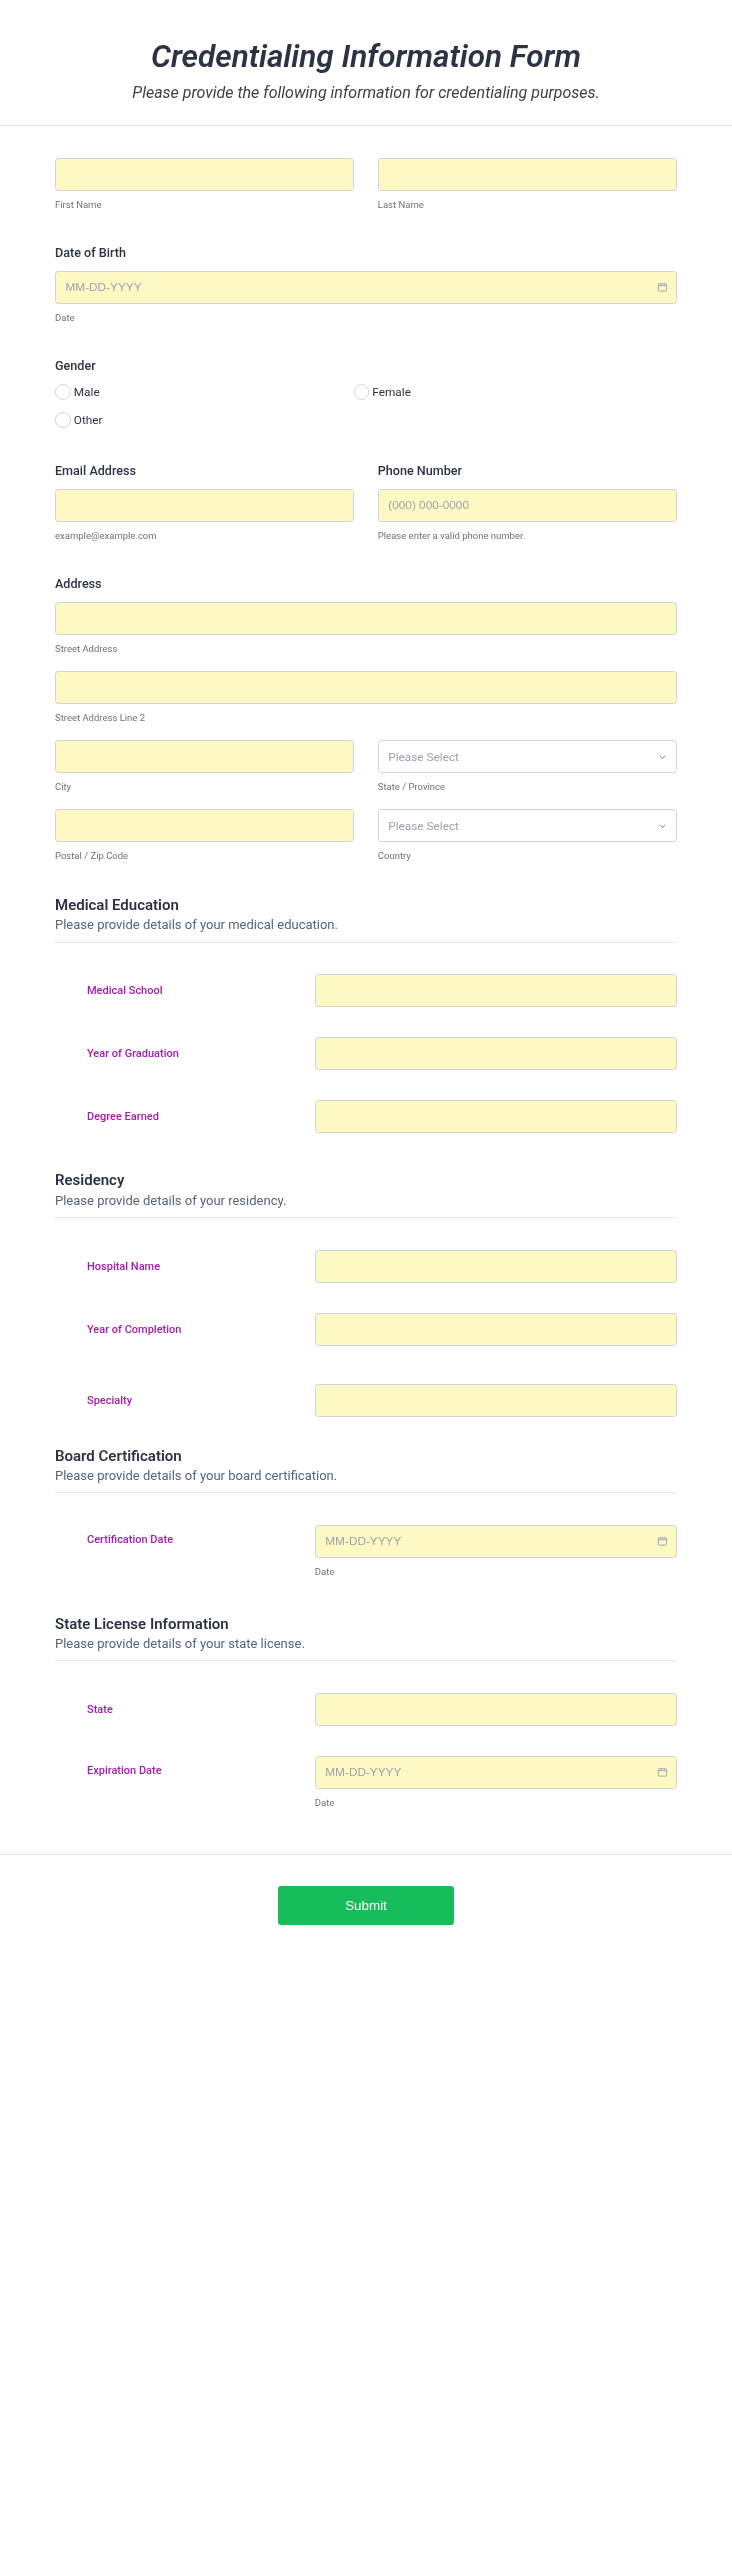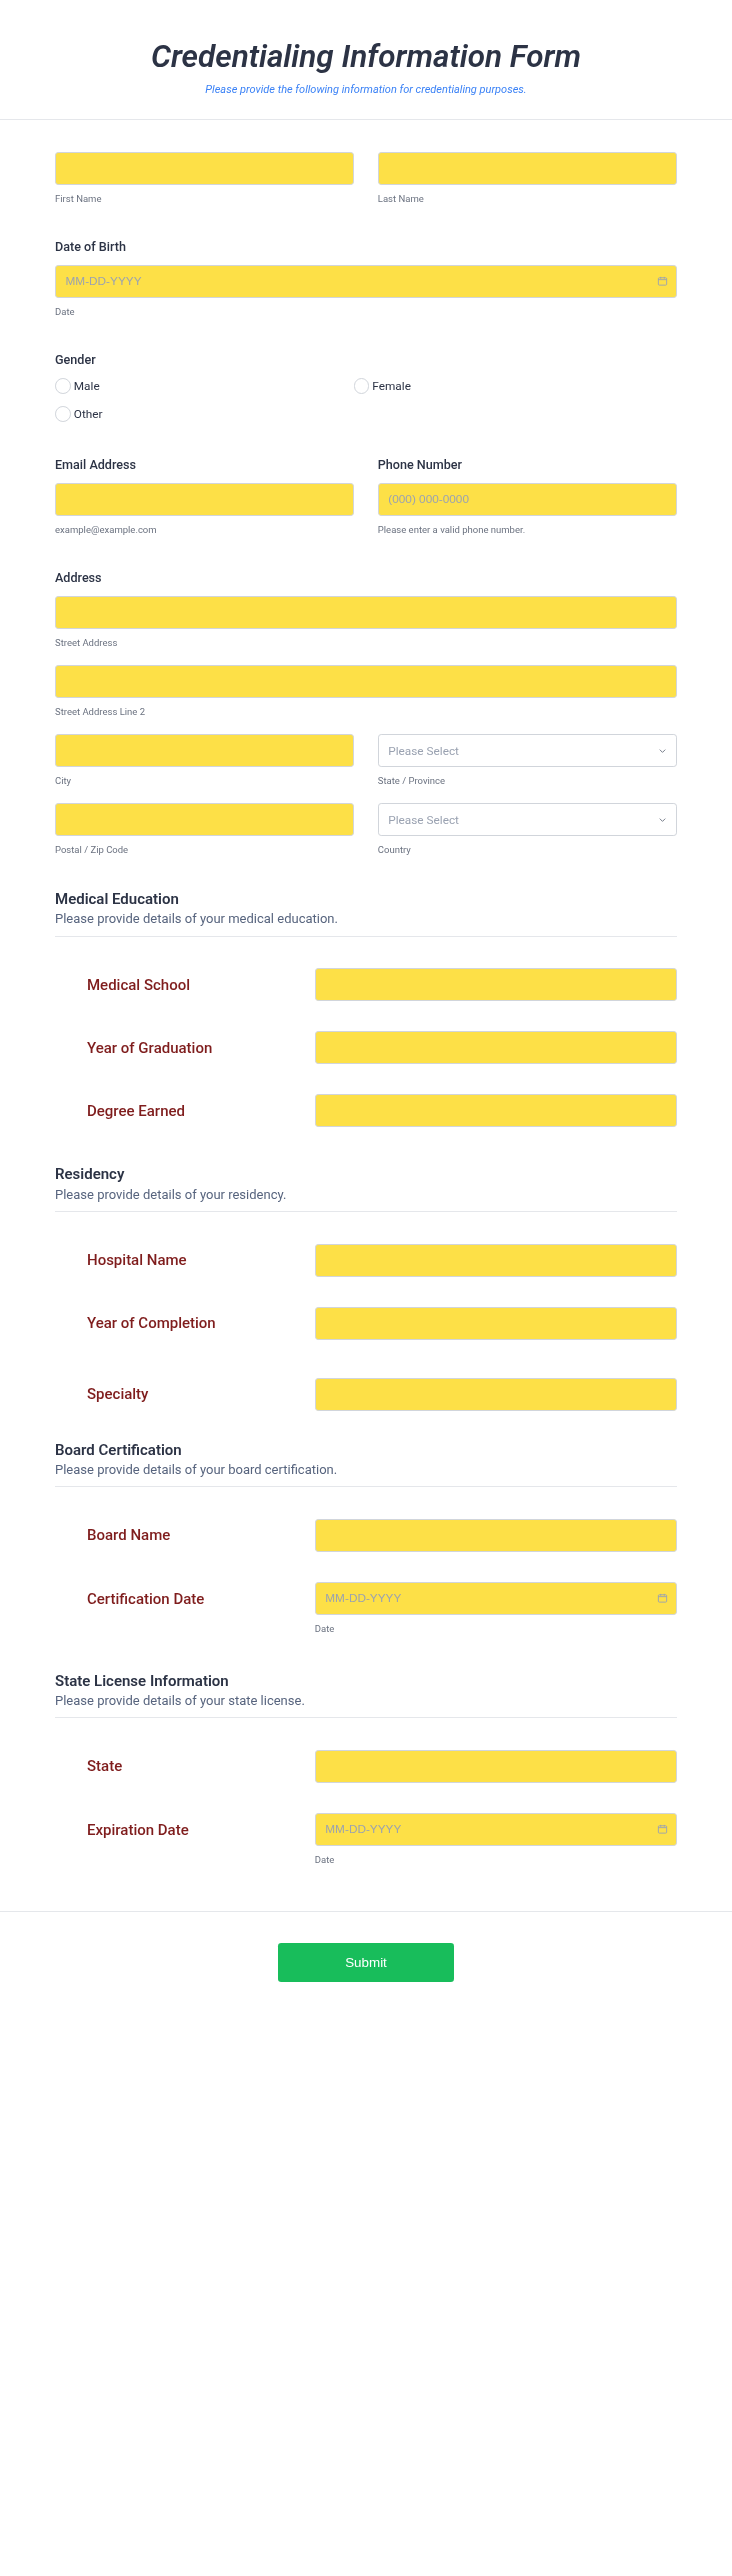--- a/index.html
+++ b/index.html
@@ -4,37 +4,37 @@
 <style>
 * { box-sizing: border-box; margin: 0; padding: 0; }
 body {
   font-family: -apple-system, BlinkMacSystemFont, "Segoe UI", Roboto, Helvetica, Arial, sans-serif;
   background: #fff;
   color: #2c3345;
 }
 .container { width: 732px; margin: 0 auto; }
 .header { text-align: center; padding: 38px 31.5px 23.6px; font-style: italic; }
 .header h1 { font-size: 31.5px; font-weight: 600; color: #2c3345; margin-bottom: 7.9px; }
-.header p { font-size: 11px; color: #3b82f6; }
+.header p { font-size: 16px; color: #404040; }
 .divider-full { border: none; border-top: 0.8px solid #e5e7eb; }
 .form-body { padding: 31.5px 55px 7.9px; }
 .field-group { margin-bottom: 35px; }
 .field-label { font-size: 12.6px; font-weight: 500; color: #2c3345; margin-bottom: 11px; display: block; }
 .row { display: flex; gap: 23.6px; }
 .col { flex: 1; display: flex; flex-direction: column; }
 .col-half { width: 48%; }
 .input, .select {
   width: 100%;
   height: 33px;
   border: 0.8px solid #d1d5db;
   border-radius: 3.2px;
   padding: 0 9.5px;
   font-size: 11.8px;
   color: #2c3345;
-  background: #fde047;
+  background: #fef9c3;
 }
 .input::placeholder { color: #9aa2b1; }
 .select-wrap { position: relative; }
 .select-display {
   width: 100%; height: 33px; border: 0.8px solid #d1d5db; border-radius: 3.2px;
   padding: 0 28px 0 9.5px; font-size: 11.8px; color: #9aa2b1; background: #fff;
   display: flex; align-items: center; cursor: pointer;
 }
 .chevron {
   position: absolute; right: 9.5px; top: 50%; transform: translateY(-50%);
@@ -50,21 +50,21 @@
 .radio-item { width: 48%; display: flex; align-items: center; gap: 3px; cursor: pointer; }
 .radio-circle {
   width: 15.8px; height: 15.8px; border: 0.8px solid #d1d5db; border-radius: 50%; flex-shrink: 0;
 }
 .radio-text { font-size: 11.8px; color: #2c3345; }
 .section-header { margin-bottom: 6.3px; }
 .section-header h2 { font-size: 15px; font-weight: 600; color: #2c3345; margin-bottom: 3.2px; }
 .section-header p { font-size: 13px; color: #57647e; }
 .divider-section { border: none; border-top: 0.8px solid #e5e7eb; margin: 9.5px 0 31.5px; }
 .hfield { display: flex; align-items: center; margin-bottom: 30px; gap: 15.8px; }
-.hfield-label { width: 244px; font-size: 15px; font-weight: 500; color: #7f1d1d; flex-shrink: 0; padding-left: 32px; }
+.hfield-label { width: 244px; font-size: 11px; font-weight: 500; color: #a21caf; flex-shrink: 0; padding-left: 32px; }
 .hfield-input-col { flex: 1; display: flex; flex-direction: column; }
 .footer { border-top: 0.8px solid #e5e7eb; padding: 31.5px 0 47px; text-align: center; }
 .submit-btn {
   background: #18bd5b; color: #fff; border: none; border-radius: 3.2px;
   width: 176px; height: 39px; font-size: 13.4px; font-weight: 500; cursor: pointer;
 }
 </style>
 </head>
 <body>
 
@@ -230,26 +230,20 @@
           <input class="input" type="text" style="">
         </div>
     </div>
 
     <div class="section-header">
       <h2>Board Certification</h2>
       <p>Please provide details of your board certification.</p>
     </div>
     <hr class="divider-section">
 
-    <div class="hfield">
-      <div class="hfield-label">Board Name</div>
-      <div class="hfield-input-col">
-          <input class="input" type="text" style="">
-        </div>
-    </div>
     <div class="hfield" style="margin-bottom:38px; align-items:flex-start;">
       <div class="hfield-label" style="padding-top:7.9px;">Certification Date</div>
       <div class="hfield-input-col">
         <div class="date-wrap">
           <input class="input" type="text" placeholder="MM-DD-YYYY" style="">
           <svg class="cal-icon" viewBox="0 0 24 24" fill="none" stroke="currentColor" stroke-width="2">
               <rect x="3" y="5" width="18" height="16" rx="2"></rect>
               <path d="M3 9h18M8 3v4M16 3v4"></path>
             </svg>
         </div>

